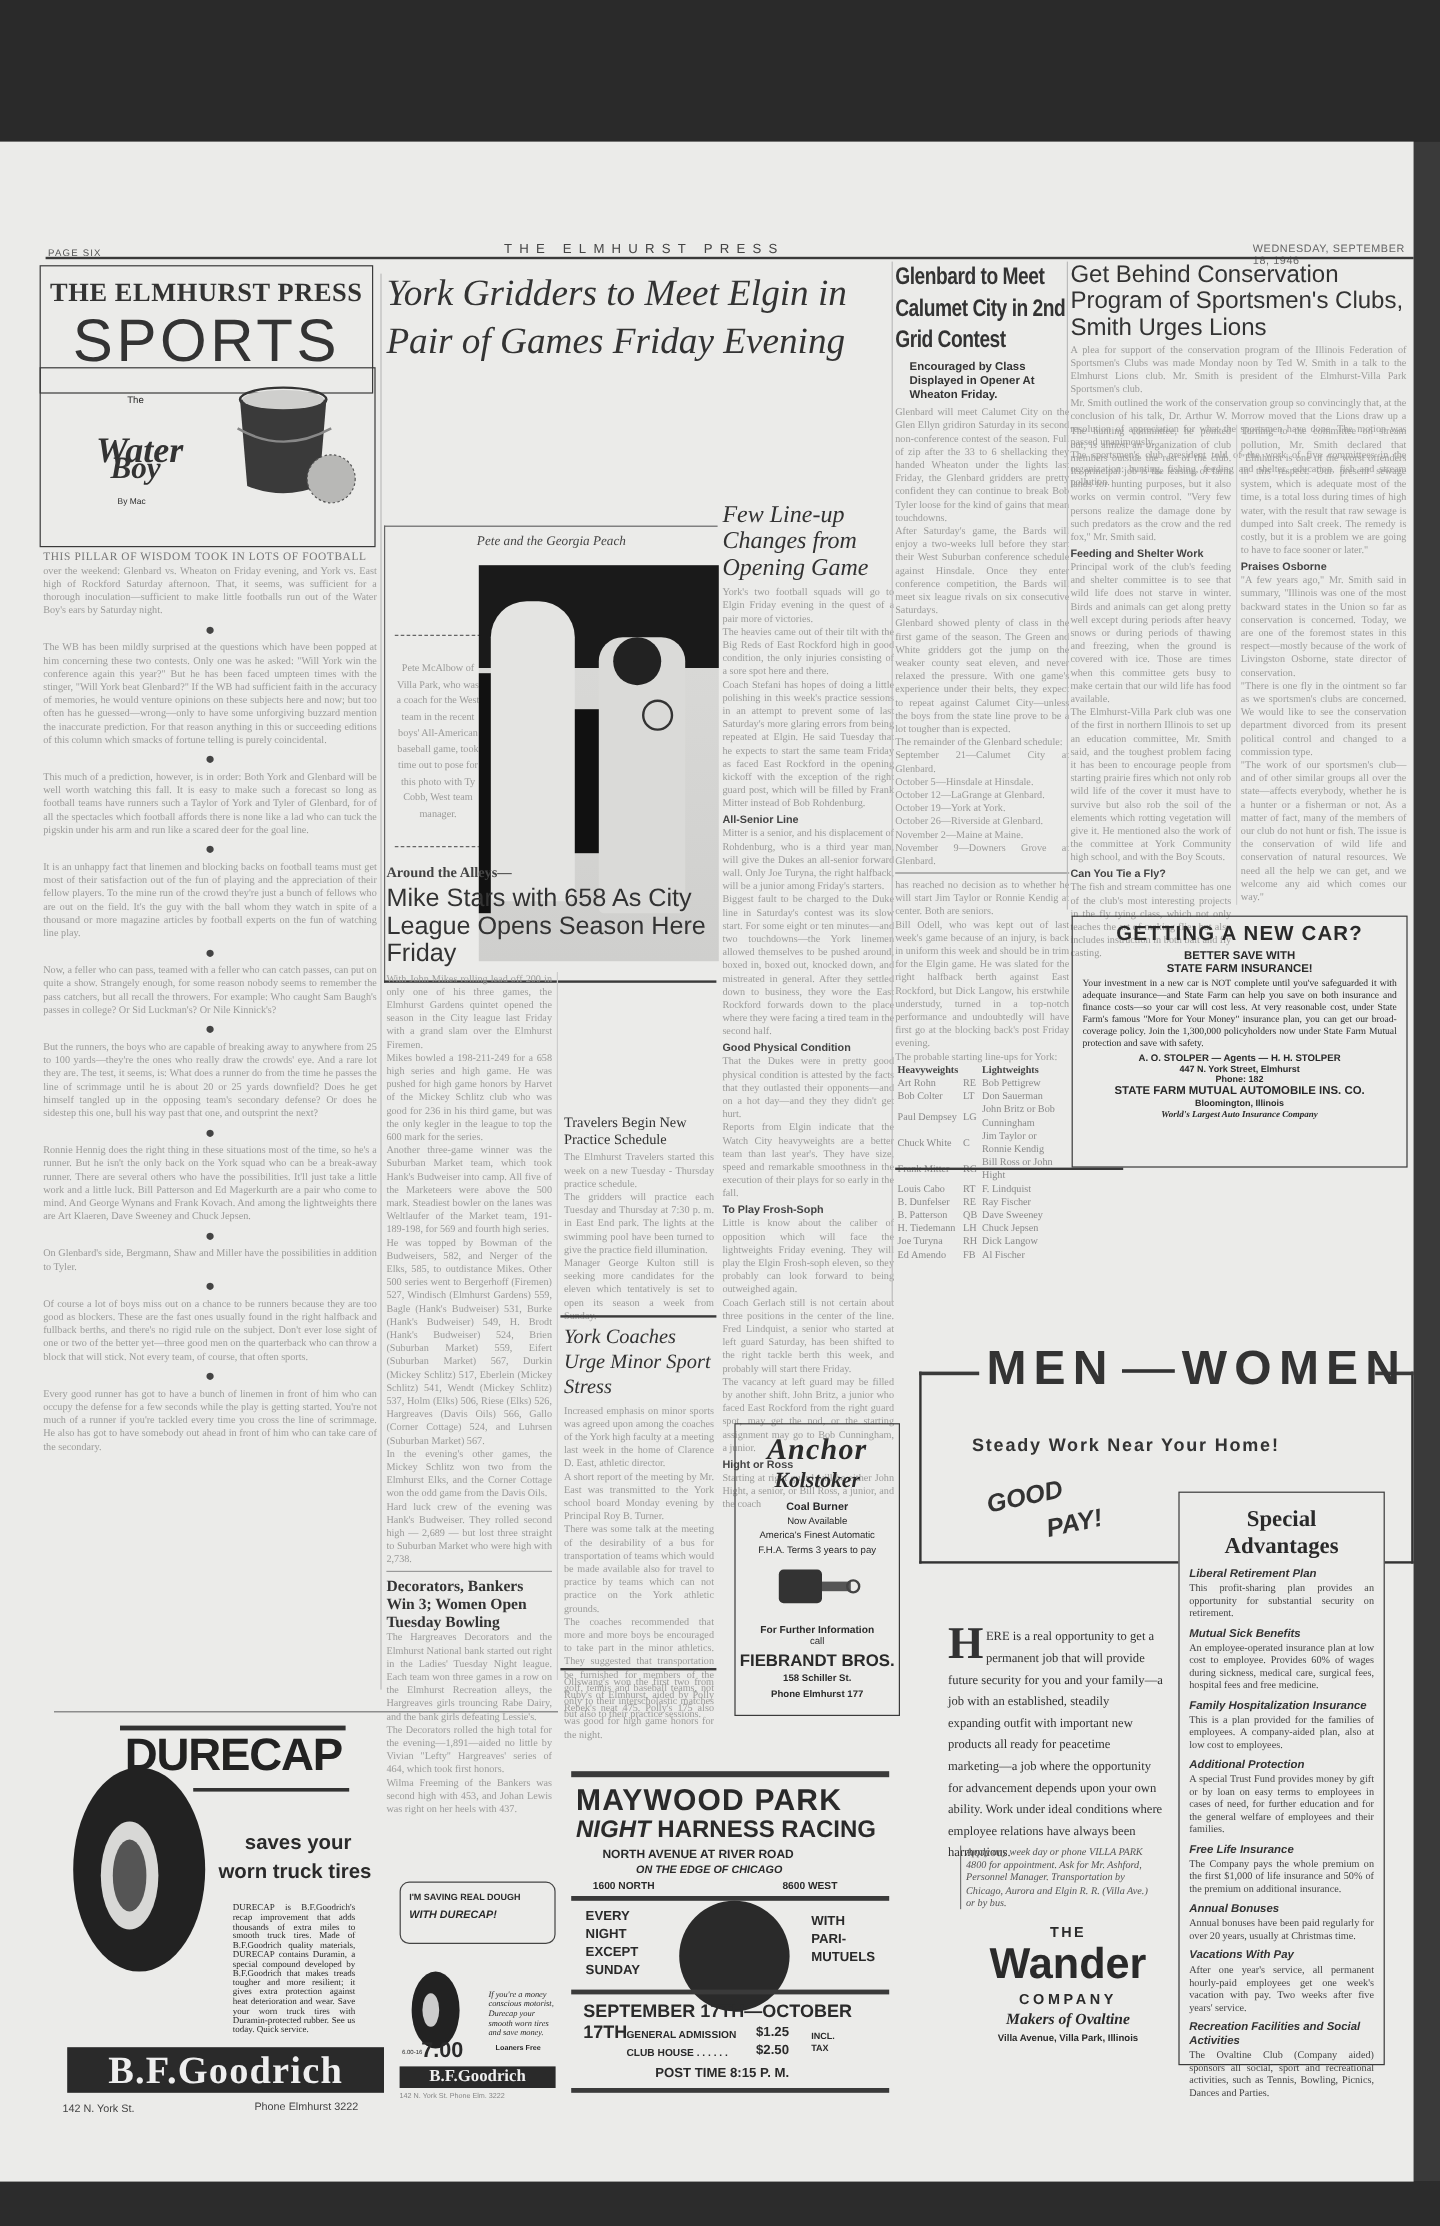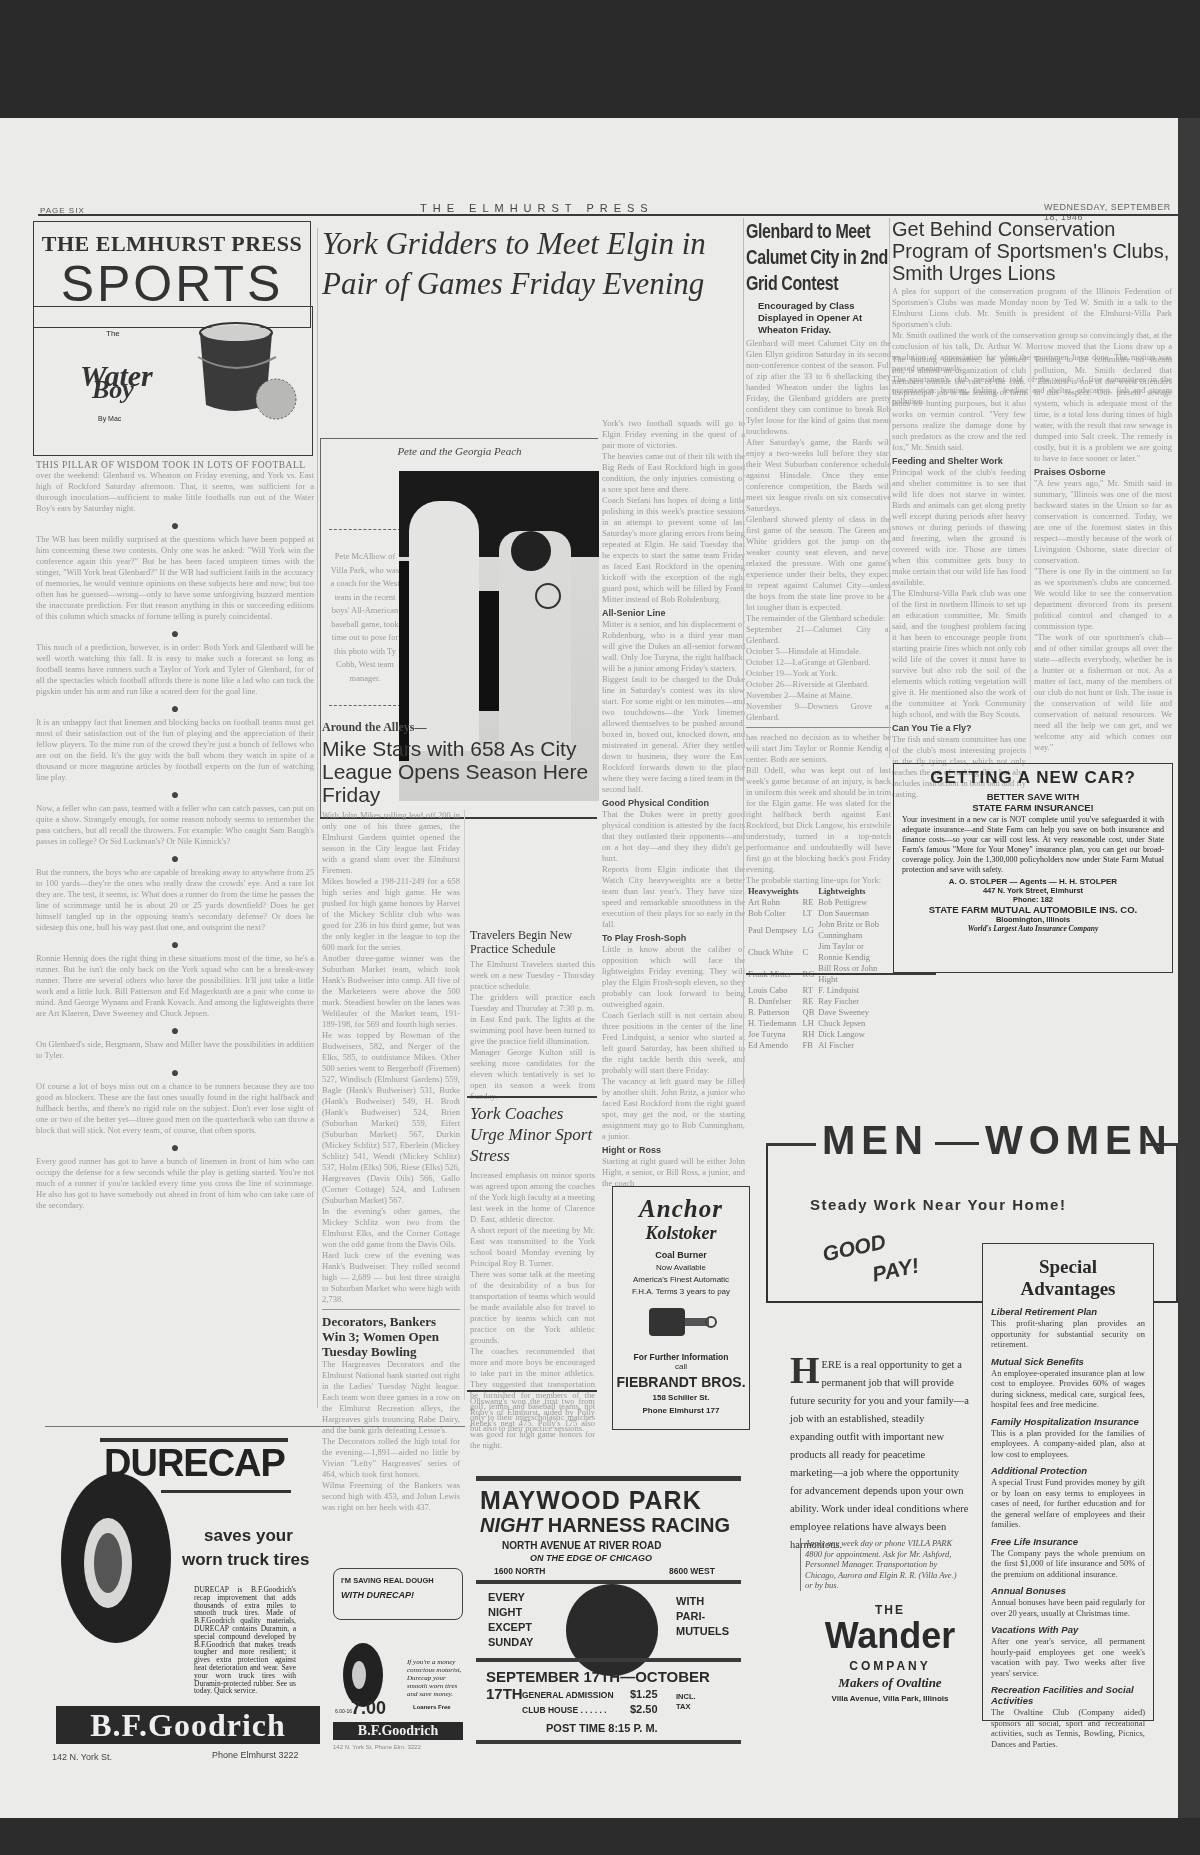--- a/index.html
+++ b/index.html
@@ -88,20 +88,21 @@
       <div style="position:absolute;left:100px;top:60px;width:72px;height:230px;background:#dadad8;border-radius:20px 20px 4px 4px;"></div>
       <div style="position:absolute;left:112px;top:60px;width:40px;height:40px;background:#222;border-radius:50%;"></div>
       <div style="position:absolute;left:136px;top:112px;width:22px;height:22px;border:2px solid #333;border-radius:50%;"></div>
       <div style="position:absolute;left:0;top:90px;width:10px;height:200px;background:#111;"></div>
       <div style="position:absolute;left:80px;top:120px;width:20px;height:120px;background:#111;"></div>
     </div>
   </div>
   <div class="rule" style="left:320px;top:699px;width:277px;height:2px;"></div>
 
   <div class="abs" style="left:602px;top:300px;width:143px;">
+    <div class="serif italic" style="font-size:20px;line-height:22px;color:#333;margin-bottom:4px;">Few Line-up Changes from Opening Game</div>
     <p class="faint" style="margin:0;">York's two football squads will go to Elgin Friday evening in the quest of a pair more of victories.</p>
     <p class="faint" style="margin:0;">The heavies came out of their tilt with the Big Reds of East Rockford high in good condition, the only injuries consisting of a sore spot here and there.</p>
     <p class="faint" style="margin:0;">Coach Stefani has hopes of doing a little polishing in this week's practice sessions in an attempt to prevent some of last Saturday's more glaring errors from being repeated at Elgin. He said Tuesday that he expects to start the same team Friday as faced East Rockford in the opening kickoff with the exception of the right guard post, which will be filled by Frank Mitter instead of Bob Rohdenburg.</p>
     <div class="subhead">All-Senior Line</div>
     <p class="faint" style="margin:0;">Mitter is a senior, and his displacement of Rohdenburg, who is a third year man, will give the Dukes an all-senior forward wall. Only Joe Turyna, the right halfback, will be a junior among Friday's starters.</p>
     <p class="faint" style="margin:0;">Biggest fault to be charged to the Duke line in Saturday's contest was its slow start. For some eight or ten minutes—and two touchdowns—the York linemen allowed themselves to be pushed around, boxed in, boxed out, knocked down, and mistreated in general. After they settled down to business, they wore the East Rockford forwards down to the place where they were facing a tired team in the second half.</p>
     <div class="subhead">Good Physical Condition</div>
     <p class="faint" style="margin:0;">That the Dukes were in pretty good physical condition is attested by the facts that they outlasted their opponents—and on a hot day—and they they didn't get hurt.</p>
     <p class="faint" style="margin:0;">Reports from Elgin indicate that the Watch City heavyweights are a better team than last year's. They have size, speed and remarkable smoothness in the execution of their plays for so early in the fall.</p>
     <div class="subhead">To Play Frosh-Soph</div>
@@ -170,21 +171,21 @@
   <div class="abs" style="left:476px;top:1358px;width:270px;height:280px;">
     <div class="rule" style="left:0;top:0;width:265px;height:5px;"></div>
     <div class="sans" style="position:absolute;left:4px;top:10px;font-size:25px;font-weight:bold;letter-spacing:1px;">MAYWOOD PARK</div>
     <div class="sans" style="position:absolute;left:4px;top:38px;font-size:20px;font-weight:bold;">
       <span class="italic">NIGHT</span>
       <span>HARNESS RACING</span>
     </div>
     <div class="sans" style="position:absolute;left:26px;top:64px;font-size:10px;font-weight:bold;">NORTH AVENUE AT RIVER ROAD</div>
     <div class="sans italic" style="position:absolute;left:54px;top:77px;font-size:9px;font-weight:bold;">ON THE EDGE OF CHICAGO</div>
     <div class="sans" style="position:absolute;left:18px;top:90px;font-size:8.5px;font-weight:bold;">1600 NORTH</div>
-    <div class="sans" style="position:absolute;left:193px;top:90px;font-size:8.5px;font-weight:bold;">8600 WEST</div>
+    <div class="sans" style="position:absolute;left:176px;top:90px;font-size:8.5px;font-weight:bold;">8600 WEST</div>
     <div class="rule" style="left:0;top:104px;width:265px;height:4px;"></div>
     <div class="sans" style="position:absolute;left:12px;top:114px;font-size:11px;font-weight:bold;line-height:15px;">
       <div>EVERY</div>
       <div>NIGHT</div>
       <div>EXCEPT</div>
       <div>SUNDAY</div>
     </div>
     <div style="position:absolute;left:90px;top:108px;width:92px;height:92px;border-radius:50%;background:#2a2a2a;"></div>
     <div class="sans" style="position:absolute;left:200px;top:118px;font-size:11px;font-weight:bold;line-height:15px;">
       <div>WITH</div>

